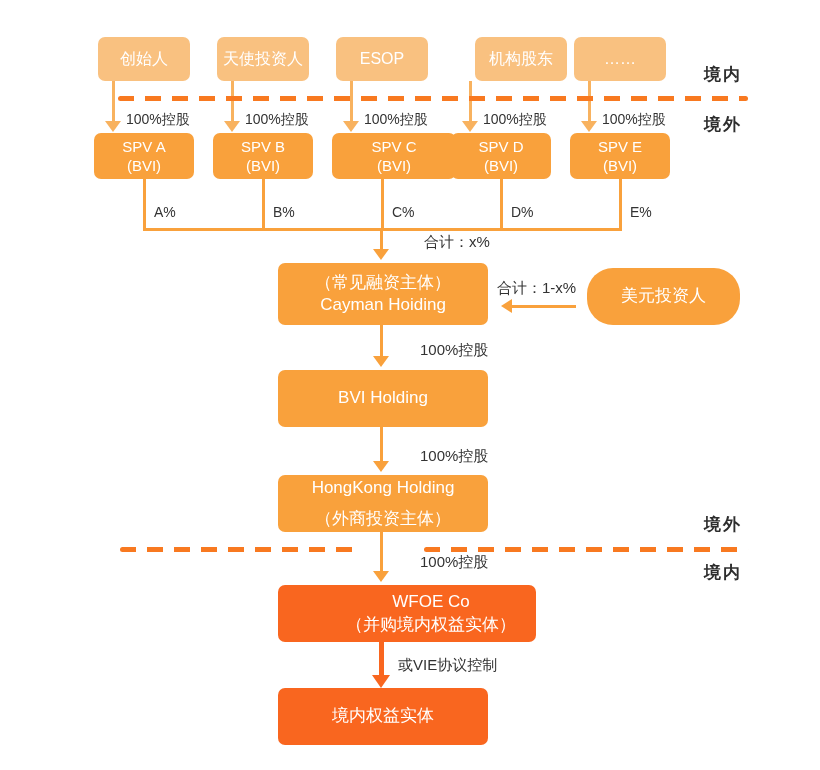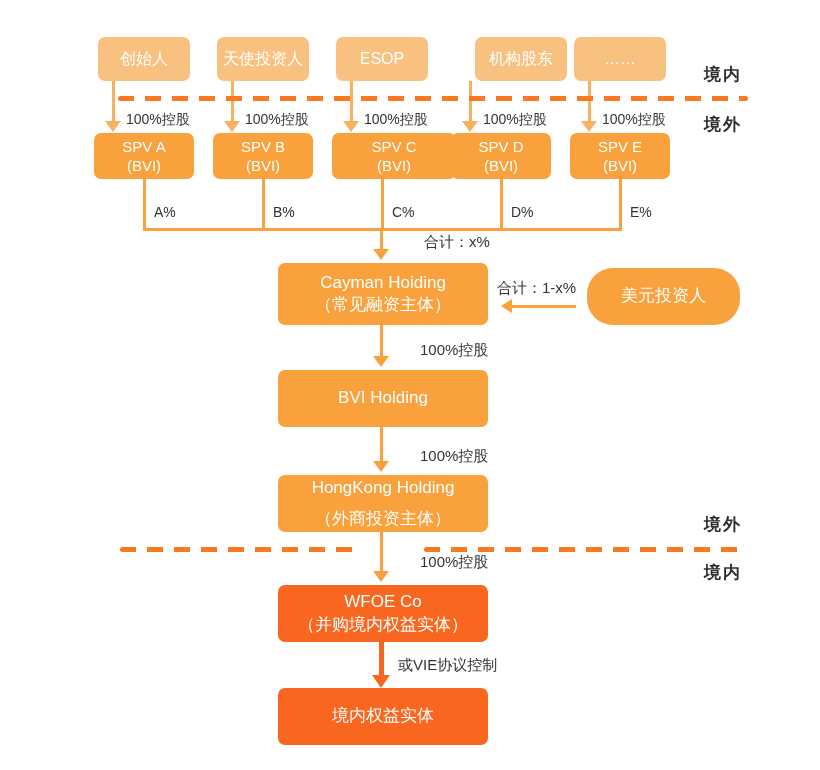--- a/index.html
+++ b/index.html
@@ -107,22 +107,22 @@
   <div class="region" style="left:704px;top:113px;">境外</div>
   <div class="region" style="left:704px;top:513px;">境外</div>
   <div class="region" style="left:704px;top:561px;">境内</div>
 
   <div class="hline c-mid" style="left:144px;top:228px;width:477px;"></div>
   <div class="vline c-mid" style="left:380px;top:228px;height:23px;"></div>
   <div class="ahd c-mid" style="left:373px;top:249px;"></div>
   <div class="lbl lbl15" style="left:424px;top:233px;">合计：x%</div>
 
   <div class="box mid f17" style="left:278px;top:263px;width:210px;height:62px;">
+    <span>（常见融资主体）</span>
     <span>Cayman Hoiding</span>
-    <span>（常见融资主体）</span>
   </div>
 
   <div class="box mid f17" style="left:587px;top:268px;width:153px;height:57px;border-radius:26px;">
     <span>美元投资人</span>
   </div>
   <div class="hline c-mid" style="left:512px;top:305px;width:64px;"></div>
   <div class="ahl c-mid" style="left:501px;top:299px;"></div>
   <div class="lbl lbl15" style="left:497px;top:279px;">合计：1-x%</div>
 
   <div class="vline c-mid" style="left:380px;top:325px;height:32px;"></div>
@@ -139,21 +139,21 @@
     <span>HongKong Holding</span>
     <span>（外商投资主体）</span>
   </div>
 
   <div class="dash" style="left:120px;top:547px;width:238px;"></div>
   <div class="dash" style="left:424px;top:547px;width:324px;"></div>
 
   <div class="vline c-mid" style="left:380px;top:532px;height:40px;"></div>
   <div class="ahd c-mid" style="left:373px;top:571px;"></div>
   <div class="lbl lbl15" style="left:420px;top:553px;">100%控股</div>
-  <div class="box deep f17" style="left:278px;top:585px;width:210px;height:57px;">
+  <div class="box deep f17" style="left:278px;top:585px;width:210px;height:57px;padding-left:48px;">
     <span>WFOE Co</span>
     <span>（并购境内权益实体）</span>
   </div>
 
   <div class="vline c-deep" style="left:379px;top:642px;height:34px;width:5px;"></div>
   <div class="ahd big c-deep" style="left:372px;top:675px;"></div>
   <div class="lbl lbl15" style="left:398px;top:656px;">或VIE协议控制</div>
   <div class="box deep f17" style="left:278px;top:688px;width:210px;height:57px;">
     <span>境内权益实体</span>
   </div>

